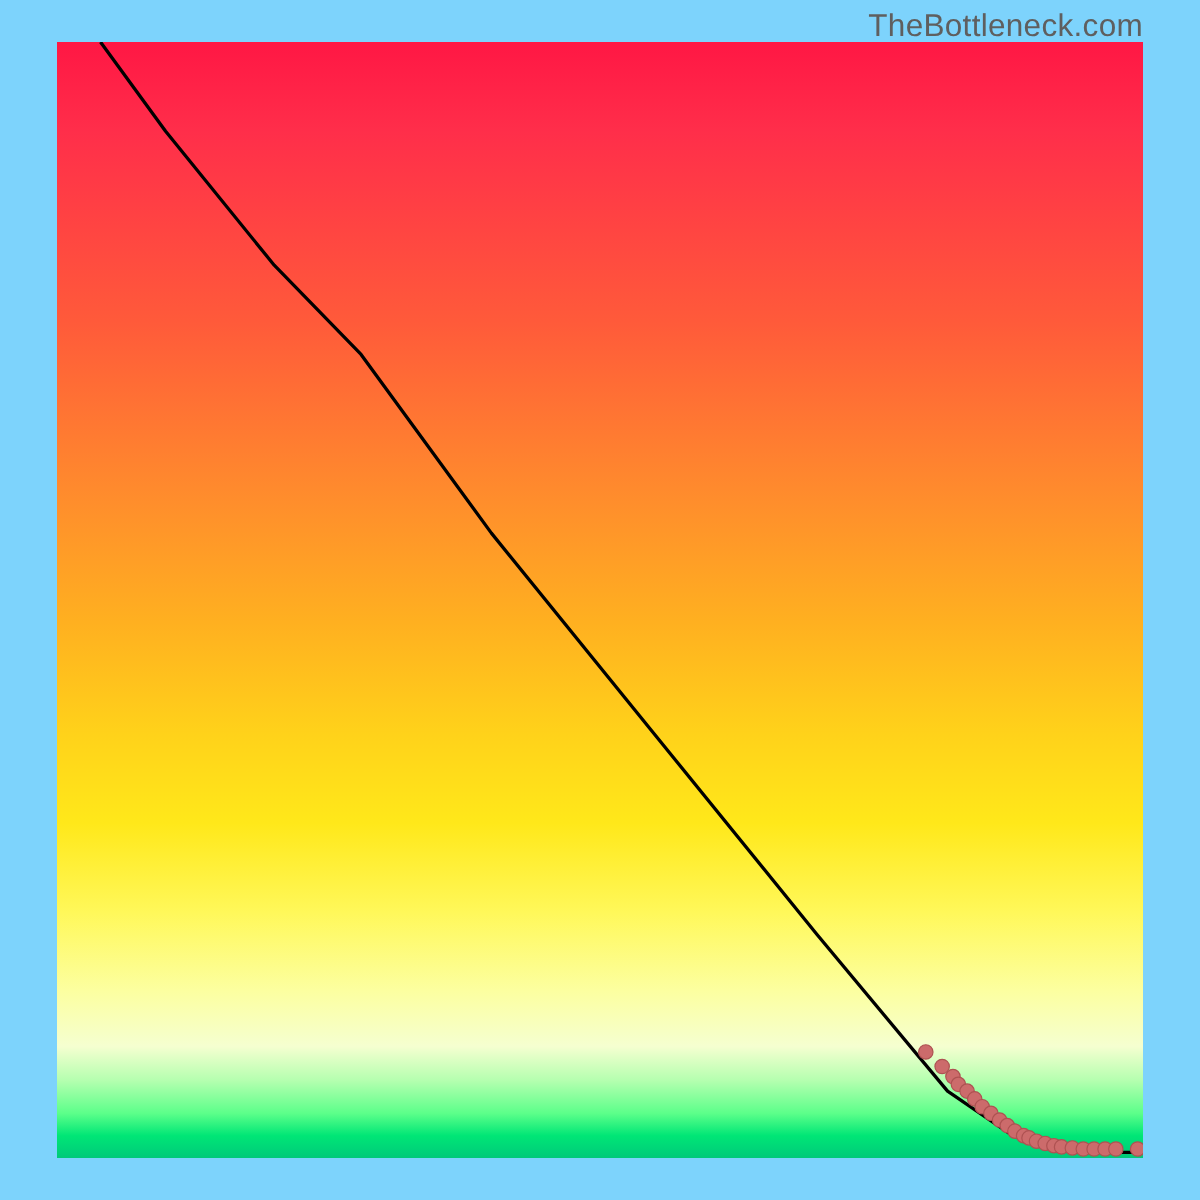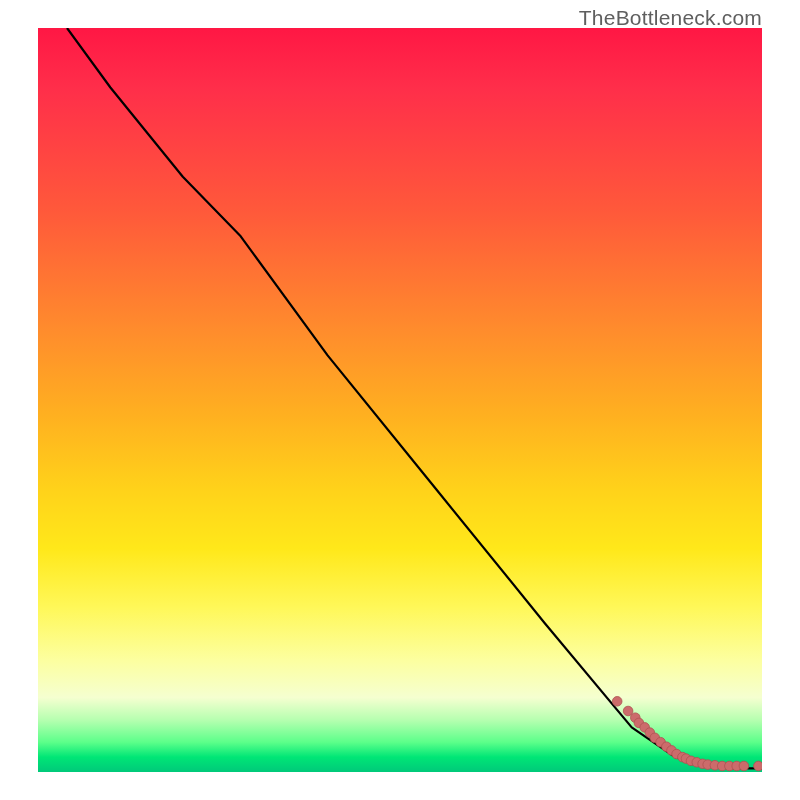--- a/index.html
+++ b/index.html
@@ -8,21 +8,21 @@
     width: 800px;
     height: 800px;
     background: #000;
     font-family: Arial, Helvetica, sans-serif;
     overflow: hidden;
   }
   .frame {
     position: relative;
     width: 800px;
     height: 800px;
-    background: #ffffff;
+    background: #7dd3fc;
   }
   .plot-area {
     position: absolute;
     left: 38px;
     top: 28px;
     width: 724px;
     height: 744px;
     
     background: linear-gradient(
       to bottom,

